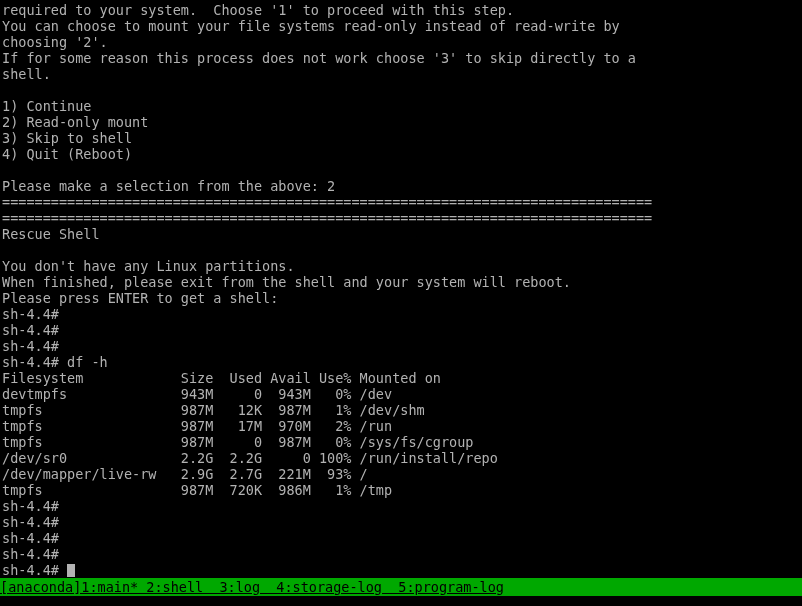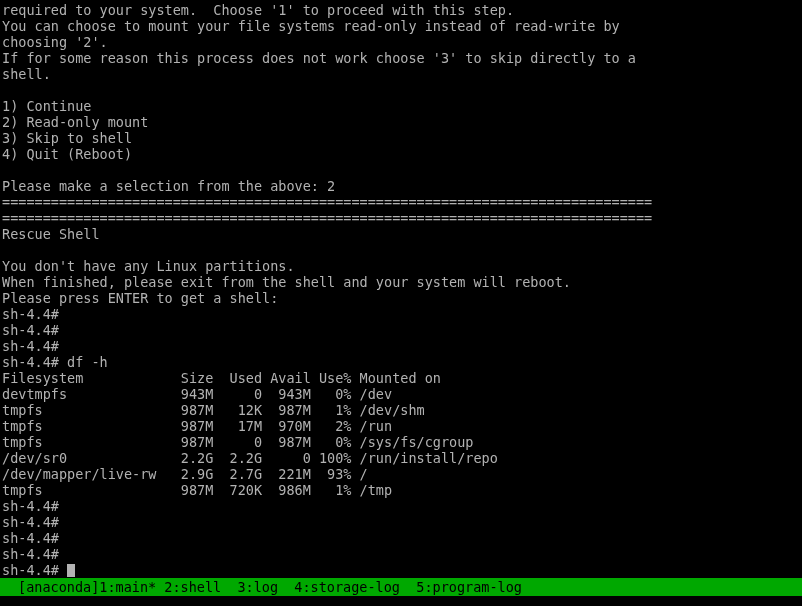--- a/index.html
+++ b/index.html
@@ -65,24 +65,25 @@
     background: #00a800;
     color: #000000;
     font-family: "DejaVu Sans Mono", "Liberation Mono", monospace;
     font-size: 13.5px;
     line-height: 18px;
     white-space: pre;
     overflow: hidden;
   }
   #statusbar .left {
     position: absolute;
-    left: 18px;
+    left: 0;
     top: 0;
     white-space: pre;
     color: #000000;
+    text-decoration: underline;
   }
   #statusbar .right {
     position: absolute;
     right: 3px;
     top: 0;
     white-space: pre;
     color: #0000c0;
     font-weight: bold;
   }
   #statusfill {

